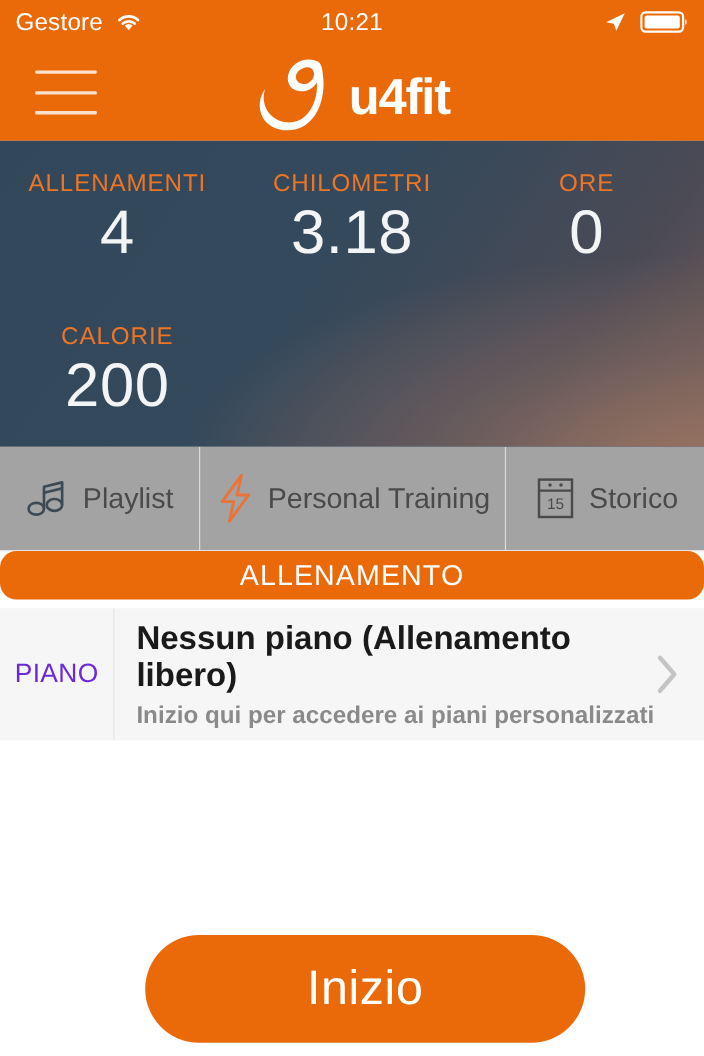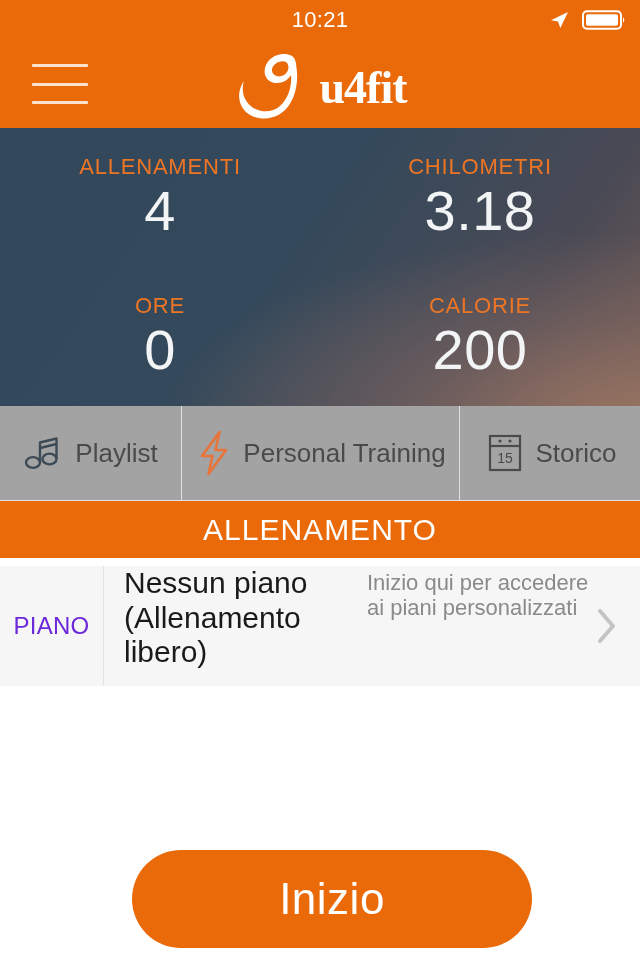--- a/index.html
+++ b/index.html
@@ -37,21 +37,20 @@
   }
   .hamburger {
     position:absolute; left:32px; top:50%; transform:translateY(-50%);
     width:56px; height:40px; display:flex; flex-direction:column;
     justify-content:space-between; cursor:pointer;
   }
   .hamburger i { display:block; height:3px; background:#FBE2CF; border-radius:1px; }
   .logo {
     margin:0 auto; display:flex; align-items:center; gap:0;
     transform:translateY(2px);
-    font-family:Liberation Serif, serif;
   }
   .logo-mark { width:86px; height:72px; }
   .logo-word {
     color:#ffffff; font-size:46px; font-weight:bold;
     letter-spacing:-1px; line-height:1;
     transform:translateY(2px);
   }
 
   
   .stats {
@@ -59,21 +58,21 @@
     background:#344A5C;
   }
   .stats::after {
     content:""; position:absolute; inset:0;
     background:
       radial-gradient(120% 110% at 100% 105%, rgba(160,120,100,.85) 0%, rgba(140,110,100,.45) 32%, rgba(120,100,95,0) 62%),
       linear-gradient(125deg, #32485A 0%, #34495B 45%, #4A4A55 78%, #6E5A55 100%);
   }
   .stats-grid {
     position:relative; z-index:2; height:100%;
-    display:grid; grid-template-columns:1fr 1fr; grid-template-rows:1fr 1fr;
+    display:grid; grid-template-columns:1fr 1fr 1fr; grid-template-rows:1fr 1fr;
     align-items:center;
   }
   .stat { text-align:center; }
   .stat-label {
     color:#EE7524; font-size:22px; letter-spacing:.8px;
     margin-bottom:2px;
   }
   .stat-value {
     color:#F2F4F5; font-size:56px; font-weight:200; line-height:1.05;
     letter-spacing:.5px;
@@ -89,41 +88,41 @@
     cursor:pointer; padding:0 6px;
   }
   .tab-playlist { width:181px; }
   .tab-pt { flex:1; border-left:1px solid #DFDFDF; border-right:1px solid #DFDFDF; }
   .tab-storico { width:180px; }
   .tab-label { font-size:26px; color:#4A4A4A; white-space:nowrap; }
   .tab-icon { display:flex; align-items:center; justify-content:center; }
 
   
   .section-header {
-    height:57px; background:#EA6A0A; color:#FFFFFF;
+    height:44px; background:#EA6A0A; color:#FFFFFF;
     display:flex; align-items:center; justify-content:center;
-    font-size:30px; font-weight:300; letter-spacing:1px;
+    font-size:26px; font-weight:300; letter-spacing:1px;border-radius:15px;
   }
 
   
   .rows { padding-top:8px; }
   .row {
     display:flex; align-items:stretch; background:#F6F6F6;
     cursor:pointer; position:relative;
   }
   .row-piano { height:120px; margin-bottom:12px; }
   .row-attivita { height:120px; }
   .row-key {
     width:104px; display:flex; align-items:center; justify-content:center;
     color:#6d28d9; font-size:24px; letter-spacing:.3px;
     border-right:1px solid #E4E4E4;
   }
   .row-body {
-    flex:1; display:flex; flex-direction:row; justify-content:center;
-    padding-left:20px; padding-right:42px;
+    flex:1; display:flex; flex-direction:column; justify-content:center;
+    padding-left:20px; padding-right:42px;font-weight:bold;
   }
   .row-title { font-size:30px; color:#1A1A1A; line-height:1.15; }
   .row-sub { font-size:22px; color:#8A8A8A; margin-top:4px; line-height:1.15; }
   .chevron {
     position:absolute; right:22px; top:50%; transform:translateY(-50%);
     width:22px; height:38px;
   }
 
   
   .start-wrap {
@@ -137,20 +136,30 @@
     font-size:44px; font-weight:200; letter-spacing:.5px;
     cursor:pointer;
   }
 </style>
 </head>
 <body>
 
 <div class="phone">
 
   <div class="statusbar">
+    <div class="sb-left">
+      <span class="sb-carrier">Gestore</span>
+      <span class="wifi-icon">
+        <svg width="26" height="20" viewBox="0 0 26 20">
+          <path d="M13 17.6 L9.4 13.2 a5.8 5.8 0 0 1 7.2 0 Z" fill="#fff"></path>
+          <path d="M4.6 8.2 a12.4 12.4 0 0 1 16.8 0" stroke="#fff" stroke-width="2.6" fill="none" stroke-linecap="round"></path>
+          <path d="M7.6 11.4 a8.2 8.2 0 0 1 10.8 0" stroke="#fff" stroke-width="2.4" fill="none" stroke-linecap="round"></path>
+        </svg>
+      </span>
+    </div>
     <div class="sb-time">10:21</div>
     <div class="sb-right">
       <span class="loc-icon">
         <svg width="22" height="22" viewBox="0 0 22 22">
           <path d="M20 3 L3 11.2 L10 12.6 L12.3 19 Z" fill="#fff"></path>
         </svg>
       </span>
       <span class="batt-icon">
         <svg width="44" height="22" viewBox="0 0 44 22">
           <rect x="1" y="2.2" width="38" height="17.6" rx="4" ry="4" fill="none" stroke="#fff" stroke-width="2"></rect>

